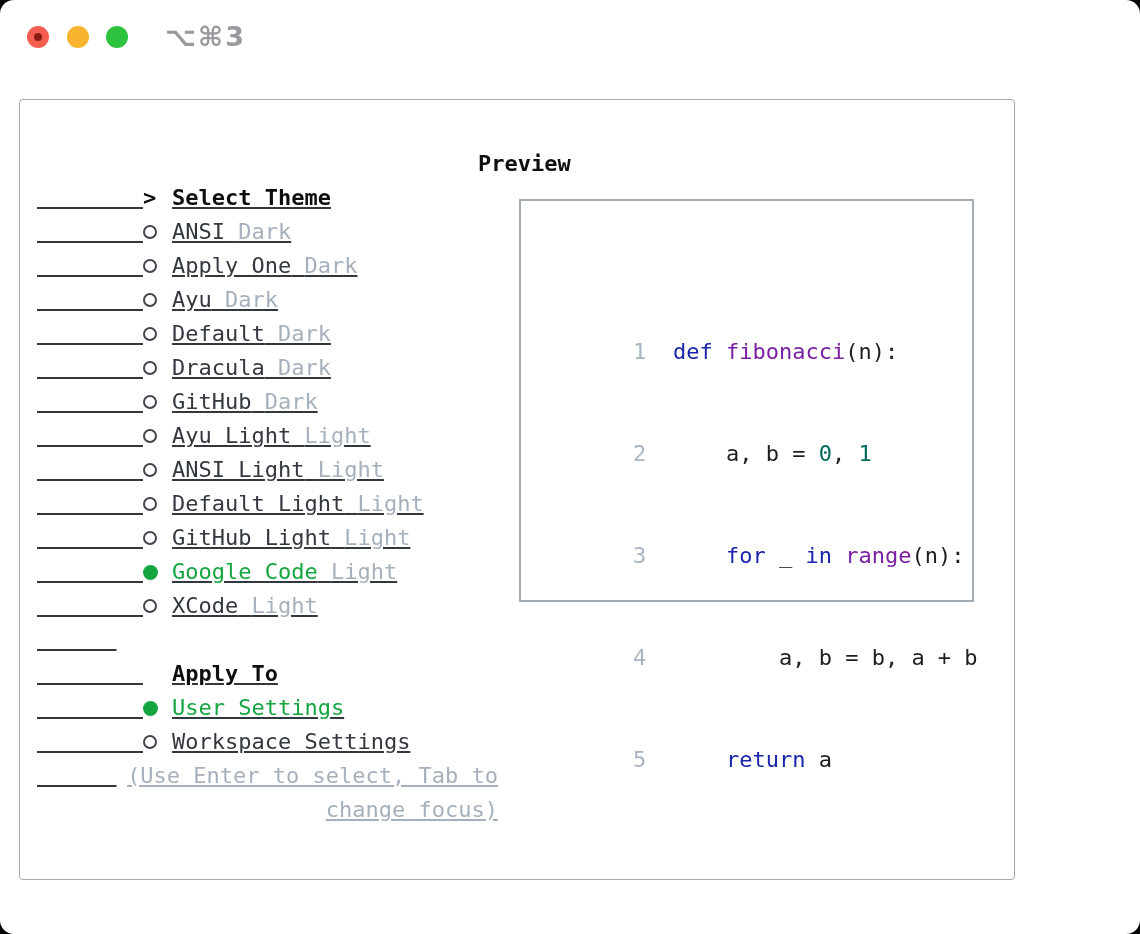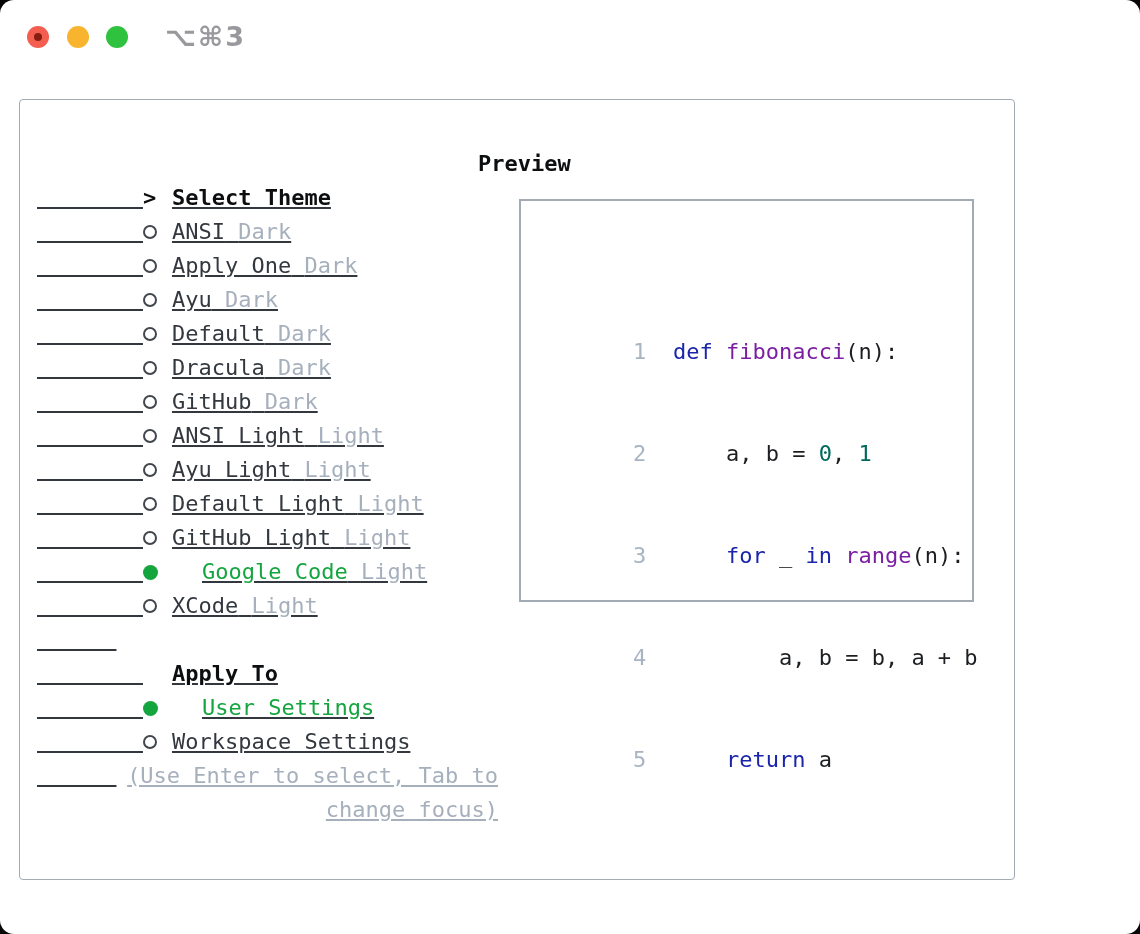--- a/index.html
+++ b/index.html
@@ -45,21 +45,21 @@
     position:relative; vertical-align:top;
   }
   .cursor-glyph { font-weight:bold; color:#0c0e10; }
   .circle {
     position:absolute; left:0; top:10px; width:14px; height:14px;
     border-radius:50%; border:2px solid #42474e; background:transparent;
   }
   .circle.filled { border:none; width:15px; height:15px; background:var(--accent-green); }
   .hdr { font-weight:bold; color:#0c0e10; }
   .variant { color:var(--muted);margin-top:28px; }
-  .sel-label { color:var(--accent-green);margin-left:30px; }
+  .sel-label { color:var(--accent-green); }
   .help { color:var(--muted);text-align:right; }
 
   
   .preview-title {
     position:absolute; left:458px; top:47px; line-height:34px;
     font-size:22px; font-weight:bold; color:#0c0e10;
   }
   .preview-box {
     position:absolute; left:487px; top:99px; width:455px; height:403px;
     border:2px solid var(--border);
@@ -107,24 +107,24 @@
       <div class="row">
         <span class="mark"><span class="circle"></span></span><span>Default</span><span> </span><span class="variant">Dark</span>
       </div>
       <div class="row">
         <span class="mark"><span class="circle"></span></span><span>Dracula</span><span> </span><span class="variant">Dark</span>
       </div>
       <div class="row">
         <span class="mark"><span class="circle"></span></span><span>GitHub</span><span> </span><span class="variant">Dark</span>
       </div>
       <div class="row">
-        <span class="mark"><span class="circle"></span></span><span>ANSI Light</span><span> </span><span class="variant">Light</span>
+        <span class="mark"><span class="circle"></span></span><span>Ayu Light</span><span> </span><span class="variant">Light</span>
       </div>
       <div class="row">
-        <span class="mark"><span class="circle"></span></span><span>Ayu Light</span><span> </span><span class="variant">Light</span>
+        <span class="mark"><span class="circle"></span></span><span>ANSI Light</span><span> </span><span class="variant">Light</span>
       </div>
       <div class="row">
         <span class="mark"><span class="circle"></span></span><span>Default Light</span><span> </span><span class="variant">Light</span>
       </div>
       <div class="row">
         <span class="mark"><span class="circle"></span></span><span>GitHub Light</span><span> </span><span class="variant">Light</span>
       </div>
       <div class="row">
         <span class="mark"><span class="circle filled"></span></span><span class="sel-label">Google Code</span><span> </span><span class="variant">Light</span>
       </div>

